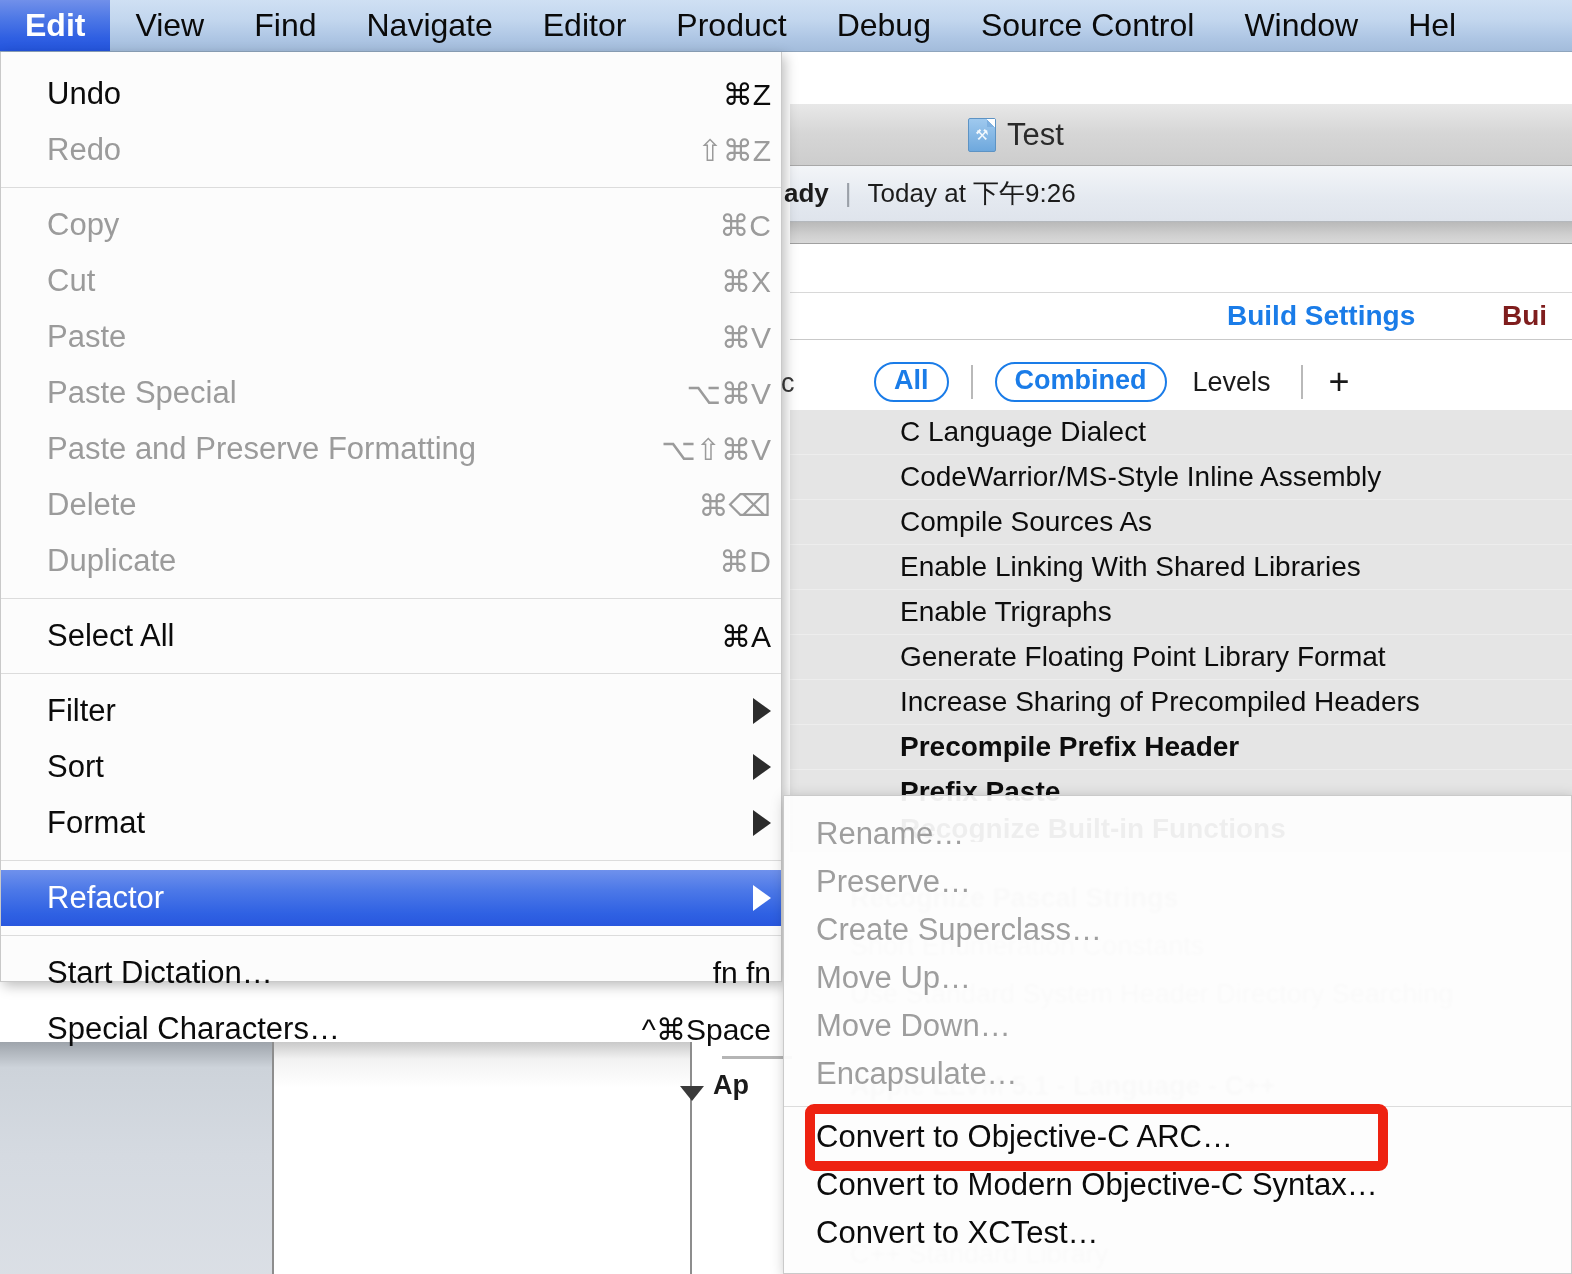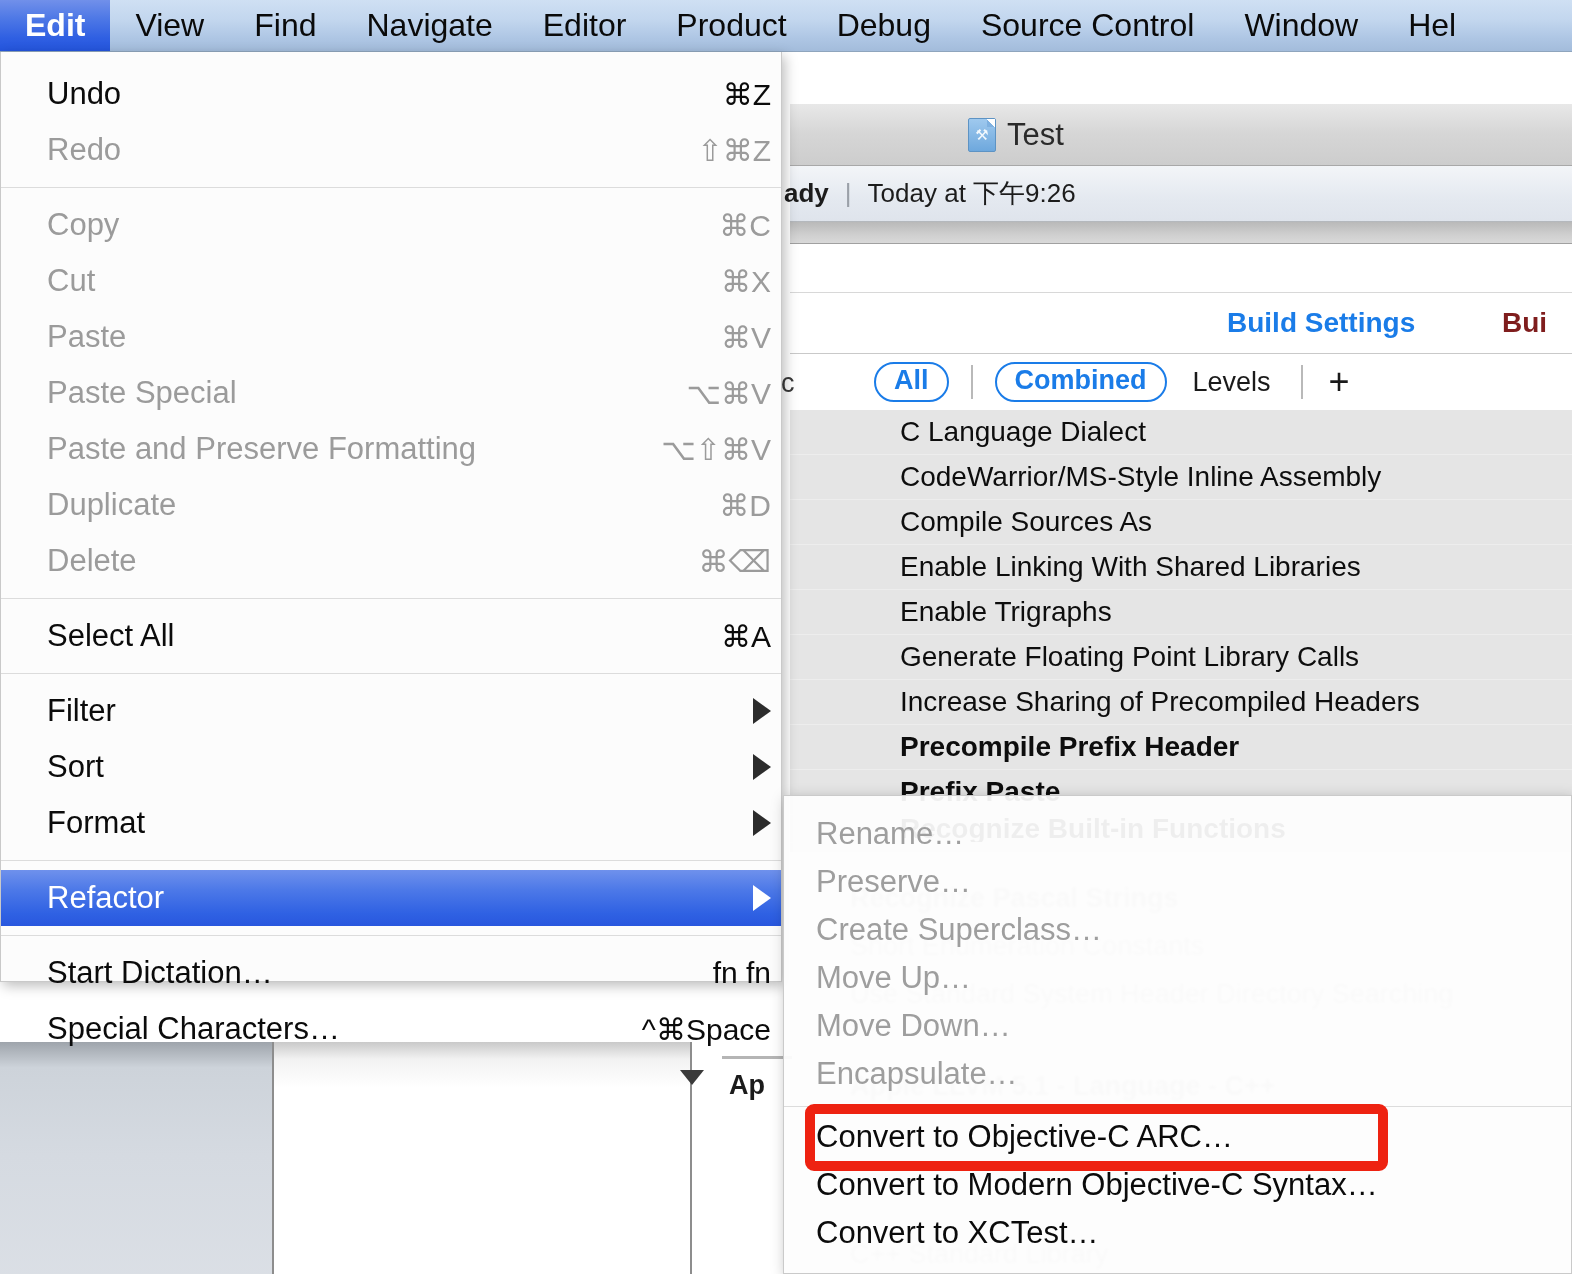--- a/index.html
+++ b/index.html
@@ -46,21 +46,21 @@
   .xc-status-sep { color:#9aa0a8; font-size:26px; }
 
   .xc-toolbar-strip{
     position:absolute; left:790px; top:170px; width:782px; height:22px;
     background: linear-gradient(to bottom,#b9b9b9 0%, #cfcfcf 60%, #d9d9d9 100%);
     border-bottom:1px solid #a0a0a0;
   }
 
   
   .xc-tabrow{
-    position:absolute; left:790px; top:240px; width:782px; height:62px;
+    position:absolute; left:790px; top:240px; width:782px; height:48px;
     background:#ffffff; border-top:1px solid #d8d8d8; border-bottom:1px solid #c9c9c9;
     display:flex; align-items:center;
   }
   .xc-tab{ font-size:28px; font-weight:bold; }
   .xc-tab.active{ color:#1a7ce8; position:absolute; left:437px; }
   .xc-tab.plain{ color:#7f1d1d; position:absolute; left:712px; }
 
   
   .xc-filterbar{
     position:absolute; left:790px; top:302px; width:782px; height:56px;
@@ -92,21 +92,21 @@
 
   
   .pane-nav{ position:absolute; left:0; top:990px; width:272px; height:284px;
     background: linear-gradient(to bottom, #9ea4ab 0%, #cdd3da 9%, #d5dae1 40%, #dde1e7 100%); }
   .pane-white{ position:absolute; left:272px; top:990px; width:418px; height:284px;
     background: linear-gradient(to bottom,#c9c9c9 0%, #f2f2f2 6%, #ffffff 16%, #ffffff 100%);
     border-left:2px solid #8d8d8d; }
   .pane-divider{ position:absolute; left:690px; top:990px; width:2px; height:284px; background:#8d8d8d; }
   .pane-group{ position:absolute; left:692px; top:990px; width:98px; height:284px; background:#fff; }
   .group-rule{ position:absolute; left:722px; top:1004px; width:70px; height:3px; background:#b5b5b5; }
-  .group-hdr{ position:absolute; left:680px; top:1018px; display:flex; align-items:flex-start; gap:25px; font-size:27px; font-weight:bold; color:#1b1b1b; white-space:nowrap; }
+  .group-hdr{ position:absolute; left:680px; top:1018px; display:flex; align-items:flex-end; gap:9px; font-size:27px; font-weight:bold; color:#1b1b1b; white-space:nowrap; }
   .tri-dn{ width:0;height:0;border-left:12px solid transparent;border-right:12px solid transparent;border-top:15px solid #3a3a3a; }
 
   
   .menubar{
     position:absolute; left:0; top:0; width:1572px; height:52px;
     background: linear-gradient(to bottom, #cfe0f3 0%, #c2d6ee 40%, #aec6e4 75%, #a3bcdb 100%);
     border-bottom:1px solid #8fa5bd;
     display:flex; align-items:stretch;
   }
   .mb-item{
@@ -216,21 +216,21 @@
       <span style="width:26px"></span>
       <span class="plusbtn">+</span>
     </div>
 
     <div class="xc-settings">
       <div class="set-row">C Language Dialect</div>
       <div class="set-row">CodeWarrior/MS-Style Inline Assembly</div>
       <div class="set-row">Compile Sources As</div>
       <div class="set-row">Enable Linking With Shared Libraries</div>
       <div class="set-row">Enable Trigraphs</div>
-      <div class="set-row">Generate Floating Point Library Calls</div>
+      <div class="set-row">Generate Floating Point Library Format</div>
       <div class="set-row">Increase Sharing of Precompiled Headers</div>
       <div class="set-row bold">Precompile Prefix Header</div>
       <div class="set-row bold">Prefix Paste</div>
       <div class="set-row bold clipped">Recognize Built-in Functions</div>
     </div>
 
     <div class="ghost-layer">
       <div style="height:22px"></div>
       <div class="ghost-row b">Recognize Pascal Strings</div>
       <div class="ghost-row">Short Enumeration Constants</div>
@@ -293,26 +293,26 @@
     </div>
     <div class="mi disabled tall">
       <span class="lbl">Paste Special</span>
       <span class="key">⌥⌘V</span>
     </div>
     <div class="mi disabled tall">
       <span class="lbl">Paste and Preserve Formatting</span>
       <span class="key">⌥⇧⌘V</span>
     </div>
     <div class="mi disabled tall">
+      <span class="lbl">Delete</span>
+      <span class="key">⌘⌫</span>
+    </div>
+    <div class="mi disabled tall">
       <span class="lbl">Duplicate</span>
       <span class="key">⌘D</span>
-    </div>
-    <div class="mi disabled tall">
-      <span class="lbl">Delete</span>
-      <span class="key">⌘⌫</span>
     </div>
 
     <div class="sep"></div>
 
     <div class="mi enabled tall">
       <span class="lbl">Select All</span>
       <span class="key">⌘A</span>
     </div>
 
     <div class="sep"></div>

